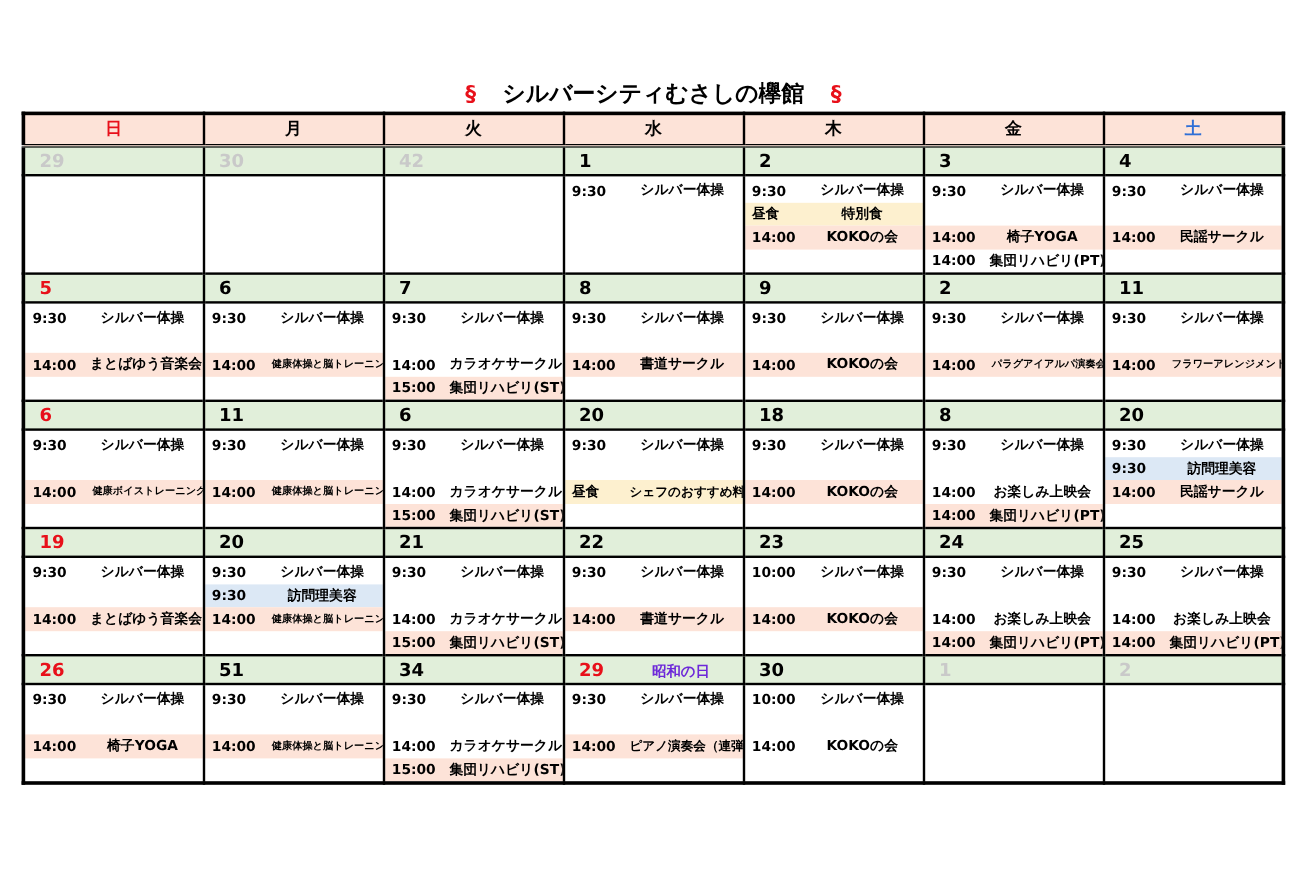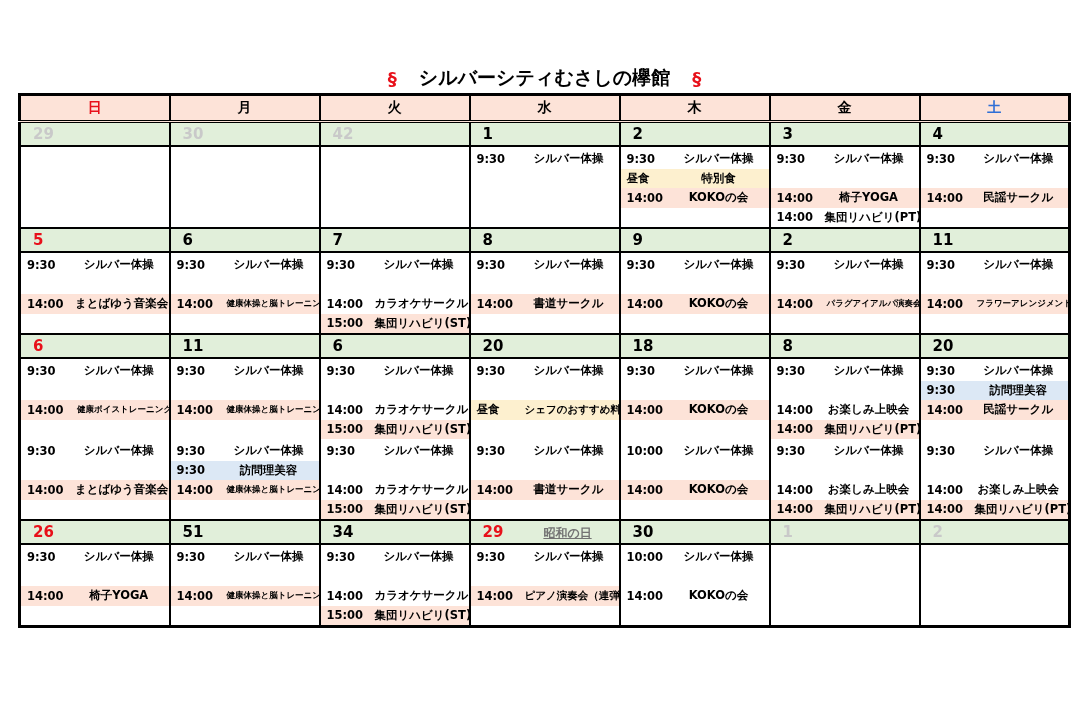--- a/index.html
+++ b/index.html
@@ -21,21 +21,21 @@
            border-left: 2px solid #000; border-right: 2px solid #000;
            border-bottom: 3px double #000; padding: 0; text-align: center; }
   th.dow.sun { color: #e8101a; }
   th.dow.sat { color: #2f6fd6; }
   td.date { height: 22px; background: #e1efda; padding: 0 0 0 12px;
             font-size: 15px; font-weight: bold; border-left: 2px solid #000;
             border-right: 2px solid #000; border-top: 2px solid #000;
             border-bottom: 2px solid #000; vertical-align: middle; white-space: nowrap; }
   td.date.sun { color: #e8101a; }
   td.date.other { color: #c9c9c9; }
-  td.date .holiday { color: #737373; font-size: 12px; margin-left: 40px; text-decoration: underline; }
+  td.date .holiday { color: #6d28d9; font-size: 12px; margin-left: 40px; }
   td.events { padding: 2px 0 0 0; border-left: 2px solid #000; border-right: 2px solid #000;
               vertical-align: top; height: 78px; }
   .ev { height: 19.5px; display: flex; align-items: center; font-size: 11.5px;
         font-weight: bold; white-space: nowrap; overflow: hidden; }
   .ev .time { width: 48px; padding-left: 6px; flex: none; }
   .ev .name { flex: 1; text-align: center; padding-right: 6px; }
   .ev .name.small { font-size: 8.5px; text-align: left; padding-left: 2px; }
   .ev .name.mid { font-size: 10.5px; }
   .ev.pink { background: #fde3d8; }
   .ev.yellow { background: #fdf0cf; }
@@ -363,20 +363,29 @@
             <span class="time">9:30</span>
             <span class="name">訪問理美容</span>
           </div>
           <div class="ev pink">
             <span class="time">14:00</span>
             <span class="name">民謡サークル</span>
           </div>
         </td>
       </tr>
       <tr>
+        <td class="date sun"><span>19</span></td>
+        <td class="date"><span>20</span></td>
+        <td class="date"><span>21</span></td>
+        <td class="date"><span>22</span></td>
+        <td class="date"><span>23</span></td>
+        <td class="date"><span>24</span></td>
+        <td class="date"><span>25</span></td>
+      </tr>
+      <tr>
         <td class="events">
           <div class="ev none">
             <span class="time">9:30</span>
             <span class="name">シルバー体操</span>
           </div>
           <div class="ev none">
             <span class="time"></span>
             <span class="name"></span>
           </div>
           <div class="ev pink">

